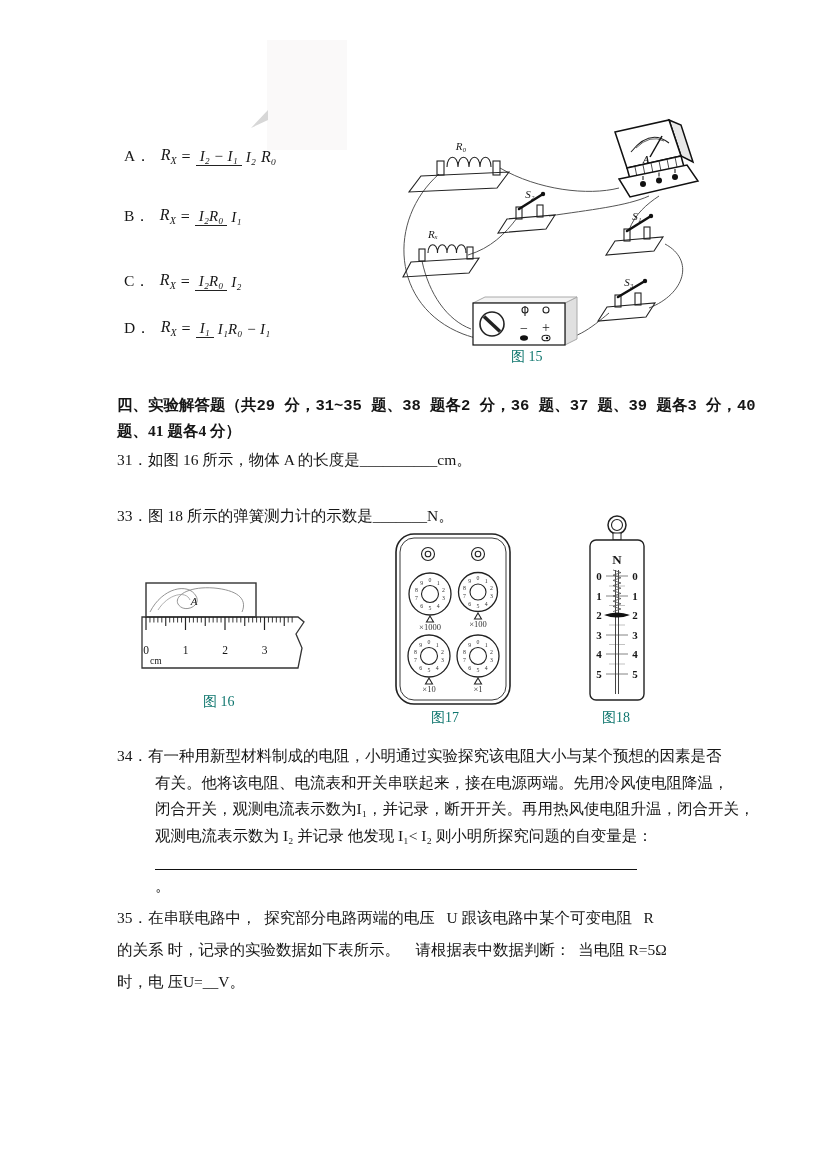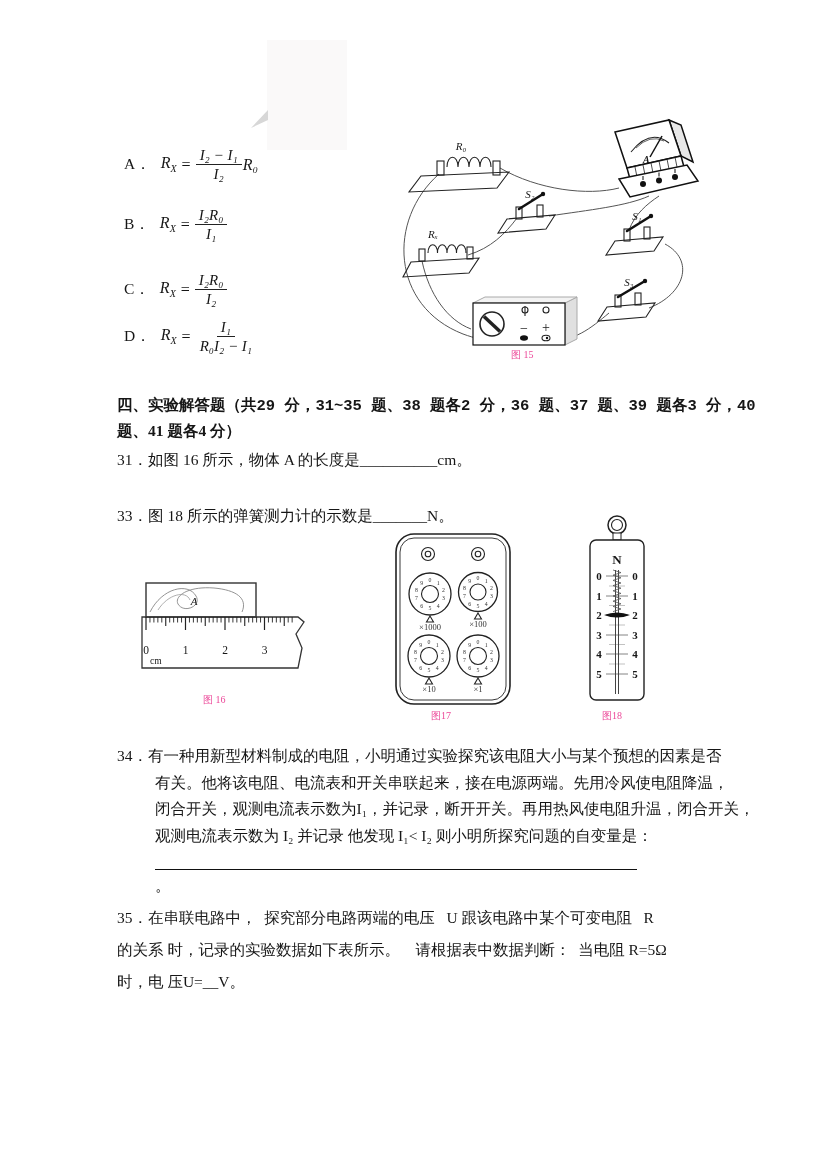--- a/index.html
+++ b/index.html
@@ -1,31 +1,31 @@
 <!DOCTYPE html>
 <html><head>
 <meta charset="utf-8">
 <style>
   html,body{margin:0;padding:0;background:#fff;}
   .page{position:relative;width:827px;height:1169px;background:#fff;overflow:hidden;
         font-family:"Liberation Serif","DejaVu Serif",serif;color:#161616;}
   .tline{position:absolute;white-space:pre;font-size:15.5px;line-height:1.3;}
   .bold{font-weight:bold;}
-  .caption{position:absolute;font-size:10px;color:#ec4899;}
+  .caption{position:absolute;font-size:14px;color:#0f766e;}
   
   .artifact{position:absolute;left:267px;top:40px;width:80px;height:110px;background:#faf9f9;}
   .wedge{position:absolute;left:251px;top:108px;width:17px;height:20px;background:#d7d7d7;
          clip-path:polygon(0 100%,100% 10%,100% 60%);}
   
   .option{position:absolute;left:124px;display:flex;align-items:center;font-size:16px;}
   .opt-label{font-size:15.5px;margin-right:10px;font-style:normal;}
   .mvar{font-style:italic;}
   .mvar sub{font-size:10px;font-style:italic;}
   .eq{margin:0 5px;}
-  .frac{display:inline-flex;flex-direction:column;align-items:center;line-height:1.2;
+  .frac{display:inline-flex;flex-direction:row;align-items:center;line-height:1.2;
         font-style:italic;font-size:15px;}
   .frac .num{border-bottom:1.2px solid #222;padding:0 4px;}
   .frac .den{padding:0 4px;}
   .suffix{font-style:italic;margin-left:1px;}
   
   svg{position:absolute;overflow:visible;}
   svg text{font-family:"Liberation Serif","DejaVu Serif",serif;fill:#161616;}
   .ln{fill:none;stroke:#222;stroke-width:1.1;}
   .lnb{stroke:#111;stroke-width:1.5;}
   .wire{fill:none;stroke:#555;stroke-width:1;}
@@ -74,21 +74,21 @@
         <span class="den">I₂</span>
     </span>
     <span class="suffix"></span>
   </div>
   <div class="option" style="top:318px;">
     <span class="opt-label">D．</span>
     <span class="mvar"><span>R</span><sub>X</sub></span>
     <span class="eq">=</span>
     <span class="frac">
       <span class="num">I₁</span>
-        <span class="den">R₀I₂ − I₁</span>
+        <span class="den">I₁R₀ − I₁</span>
     </span>
     <span class="suffix"></span>
   </div>
 
   <svg style="left:403px;top:110px;" width="312" height="262" viewBox="0 0 312 262">
 
     <g>
       <path class="wire" d="M97 58 C135 80 185 86 216 78"></path>
       <path class="wire" d="M36 64 C-16 110 -12 196 60 224 C84 233 100 231 114 227"></path>
       <path class="wire" d="M65 145 C88 138 102 124 114 108"></path>

